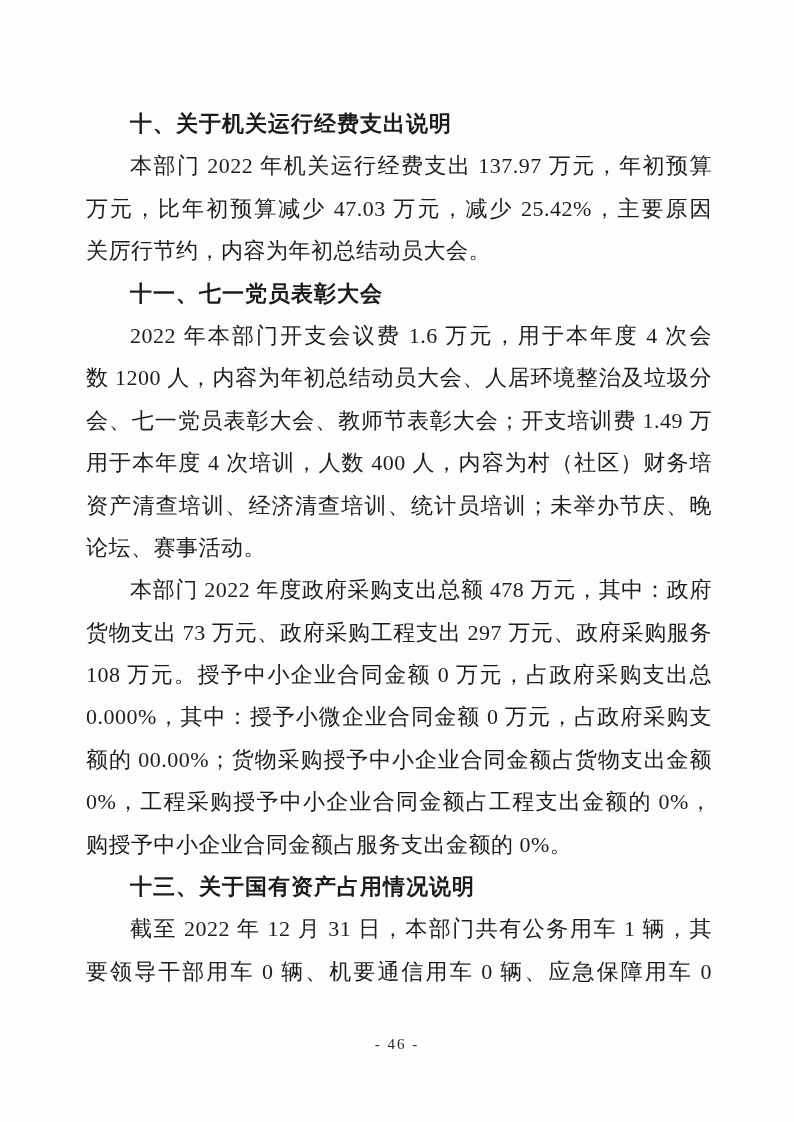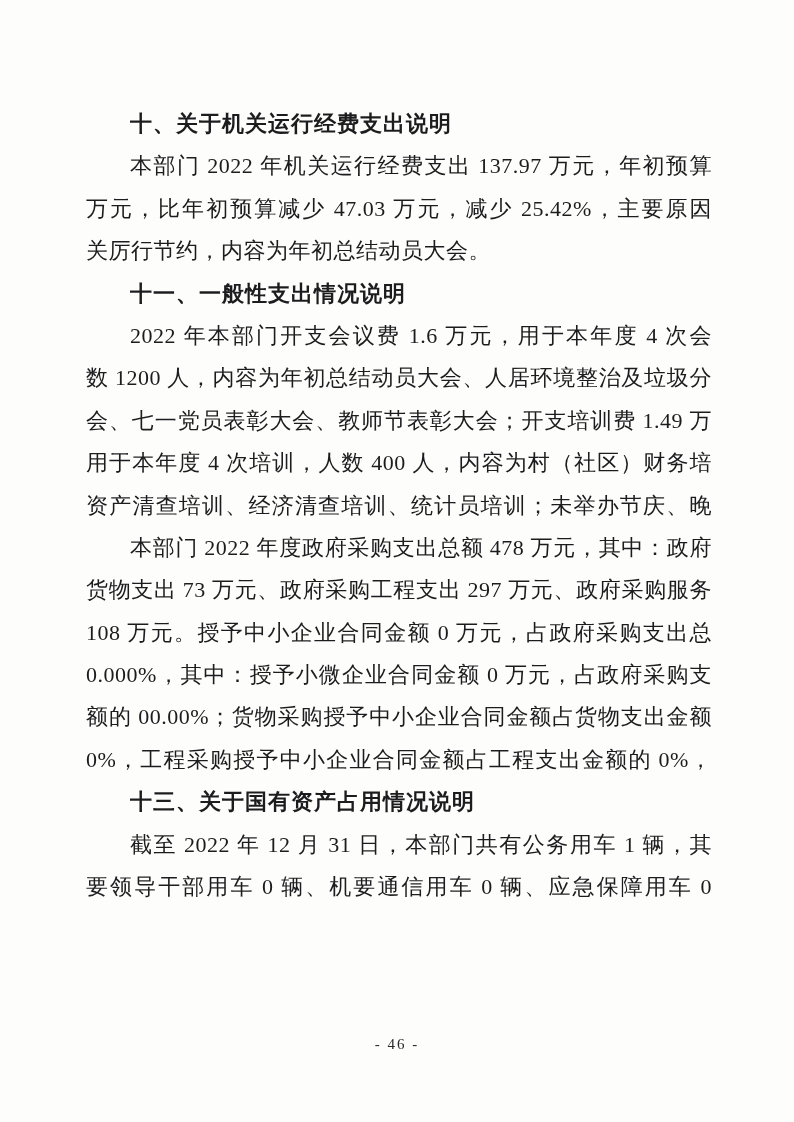--- a/index.html
+++ b/index.html
@@ -68,35 +68,37 @@
   <main class="content">
 
     <section>
       <h2 class="line heading">十、关于机关运行经费支出说明</h2>
       <p class="line first just">本部门 2022 年机关运行经费支出 137.97 万元，年初预算数 185</p>
       <p class="line just">万元，比年初预算减少 47.03 万元，减少 25.42%，主要原因是：机</p>
       <p class="line last">关厉行节约，内容为年初总结动员大会。</p>
     </section>
 
     <section>
-      <h2 class="line heading">十一、一般性支出情况说明</h2>
+      <h2 class="line heading">十一、七一党员表彰大会</h2>
       <p class="line first just">2022 年本部门开支会议费 1.6 万元，用于本年度 4 次会议，人</p>
       <p class="line just">数 1200 人，内容为年初总结动员大会、人居环境整治及垃圾分类大</p>
       <p class="line just">会、七一党员表彰大会、教师节表彰大会；开支培训费 1.49 万元，</p>
       <p class="line just">用于本年度 4 次培训，人数 400 人，内容为村（社区）财务培训、</p>
       <p class="line just">资产清查培训、经济清查培训、统计员培训；未举办节庆、晚会、</p>
+      <p class="line last">论坛、赛事活动。</p>
     </section>
 
     <section>
       <p class="line first just">本部门 2022 年度政府采购支出总额 478 万元，其中：政府采购</p>
       <p class="line just">货物支出 73 万元、政府采购工程支出 297 万元、政府采购服务支出</p>
       <p class="line just">108 万元。授予中小企业合同金额 0 万元，占政府采购支出总额的</p>
       <p class="line just">0.000%，其中：授予小微企业合同金额 0 万元，占政府采购支出总</p>
       <p class="line just">额的 00.00%；货物采购授予中小企业合同金额占货物支出金额的</p>
       <p class="line just">0%，工程采购授予中小企业合同金额占工程支出金额的 0%，服务采</p>
+      <p class="line last">购授予中小企业合同金额占服务支出金额的 0%。</p>
     </section>
 
     <section>
       <h2 class="line heading">十三、关于国有资产占用情况说明</h2>
       <p class="line first just">截至 2022 年 12 月 31 日，本部门共有公务用车 1 辆，其中，主</p>
       <p class="line just">要领导干部用车 0 辆、机要通信用车 0 辆、应急保障用车 0 辆、执</p>
     </section>
 
   </main>
 

